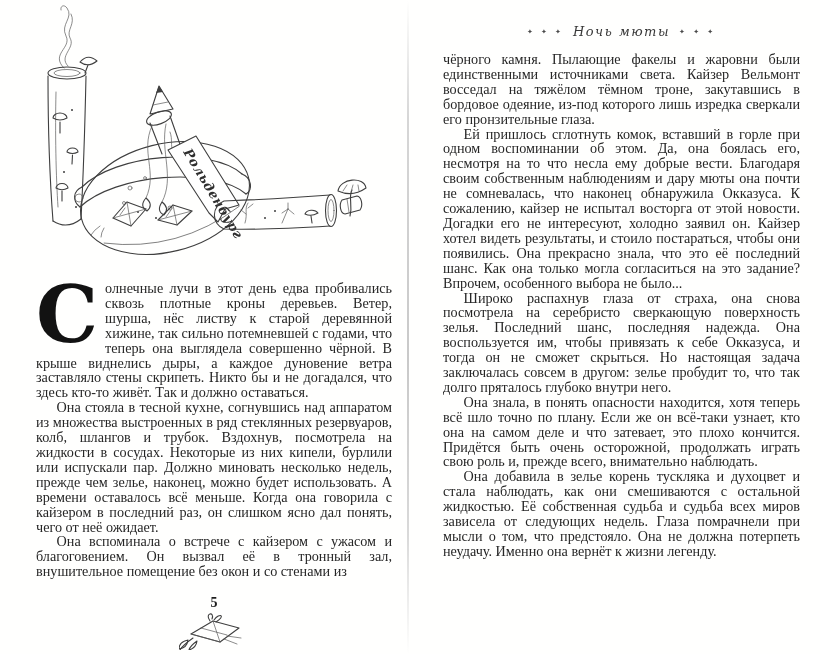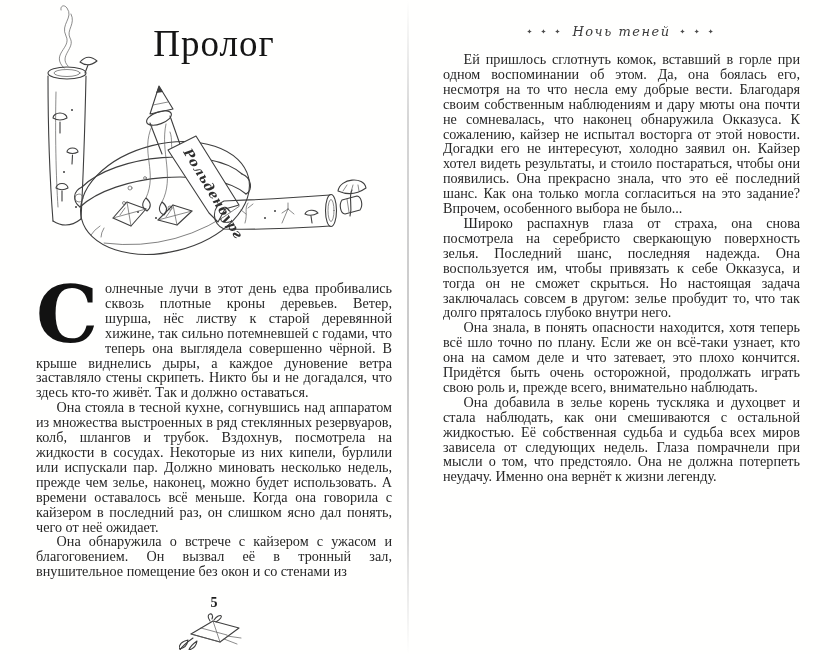--- a/index.html
+++ b/index.html
@@ -68,21 +68,20 @@
     font-size:13px;fill:#2e2e2e;letter-spacing:0.5px;
   }
 </style>
 </head>
 <body>
 
 <div class="spread">
   <div class="gutter-line"></div>
 
   <section class="page page-left">
-    <h1 class="chapter-title">Пролог</h1>
 
     <div class="illus">
       <svg viewBox="0 0 350 268">
 
         <path class="sketch-thin" d="M44,66 C30,52 52,46 46,34 C40,22 54,16 47,6 C44,2 40,4 41,8"></path>
         <path class="sketch-thin" d="M48,64 C38,54 56,46 50,36 C46,28 56,22 51,12"></path>
 
         <path class="sketch" d="M60,60 q8,-9 17,-1 q-9,7 -17,1 Z"></path>
         <path class="sketch" d="M68,63 L65,71"></path>
 
@@ -156,21 +155,21 @@
         <path class="sketch-thin" d="M93,216 L126,207 M107,200 L111,224 M100,213 L105,206"></path>
         <polygon class="sketch" points="138,218 153,203 172,209 157,223"></polygon>
         <path class="sketch-thin" d="M138,218 L172,209 M153,203 L157,223 M146,215 L151,208"></path>
         <path class="sketch-thin" d="M80,224 q-6,4 -9,9 M84,226 q-3,5 -3,9"></path>
       </svg>
     </div>
 
     <div class="body-text body-left">
       <p><span class="dropcap">С</span><span>олнечные лучи в этот день едва пробивались сквозь плотные кроны деревьев. Ветер, шурша, нёс листву к старой деревянной хижине, так сильно потемневшей с годами, что теперь она выглядела совершенно чёрной. В крыше виднелись дыры, а каждое дуновение ветра заставляло стены скрипеть. Никто бы и не догадался, что здесь кто-то живёт. Так и должно оставаться.</span></p>
       <p class="indent">Она стояла в тесной кухне, согнувшись над аппаратом из множества выстроенных в ряд стеклянных резервуаров, колб, шлангов и трубок. Вздохнув, посмотрела на жидкости в сосудах. Некоторые из них кипели, бурлили или испускали пар. Должно миновать несколько недель, прежде чем зелье, наконец, можно будет использовать. А времени оставалось всё меньше. Когда она говорила с кайзером в последний раз, он слишком ясно дал понять, чего от неё ожидает.</p>
-      <p class="indent">Она обнаружила о встрече с кайзером с ужасом и благоговением. Он вызвал её в тронный зал, внушительное помещение без окон и со стенами из</p>
+      <p class="indent">Она вспоминала о встрече с кайзером с ужасом и благоговением. Он вызвал её в тронный зал, внушительное помещение без окон и со стенами из</p>
     </div>
 
     <div class="page-number">5</div>
 
     <div class="footer-ornament">
       <svg width="70" height="40" viewBox="0 0 70 40">
         <polygon class="sketch" points="12,24 34,11 60,18 41,32"></polygon>
         <path class="sketch-thin" d="M12,24 L41,32 M34,11 L41,32 M22,18 L48,25"></path>
         <path class="sketch" d="M31,11 C25,3 36,1 33,9"></path>
         <path class="sketch" d="M35,10 C41,2 47,6 37,12"></path>
@@ -178,24 +177,25 @@
         <path class="sketch" d="M9,30 q-9,2 -9,9 q8,-1 9,-9 Z"></path>
         <path class="sketch" d="M18,31 q-7,5 -8,9 q7,-2 8,-9 Z"></path>
         <path class="sketch-thin" d="M45,29 L58,34 M48,26 L62,28"></path>
       </svg>
     </div>
   </section>
 
   <section class="page page-right">
     <div class="running-head">
       <span class="rh-orn">✦ ✦ ✦</span>
-      <span class="rh-title">Ночь теней</span>
+      <span class="rh-title">Ночь мюты</span>
       <span class="rh-orn">✦ ✦ ✦</span>
     </div>
 
     <div class="body-text body-right">
+      <p>чёрного камня. Пылающие факелы и жаровни были единственными источниками света. Кайзер Вельмонт восседал на тяжёлом тёмном троне, закутавшись в бордовое одеяние, из-под которого лишь изредка сверкали его пронзительные глаза.</p>
       <p class="indent">Ей пришлось сглотнуть комок, вставший в горле при одном воспоминании об этом. Да, она боялась его, несмотря на то что несла ему добрые вести. Благодаря своим собственным наблюдениям и дару мюты она почти не сомневалась, что наконец обнаружила Окказуса. К сожалению, кайзер не испытал восторга от этой новости. Догадки его не интересуют, холодно заявил он. Кайзер хотел видеть результаты, и стоило постараться, чтобы они появились. Она прекрасно знала, что это её последний шанс. Как она только могла согласиться на это задание? Впрочем, особенного выбора не было...</p>
       <p class="indent">Широко распахнув глаза от страха, она снова посмотрела на серебристо сверкающую поверхность зелья. Последний шанс, последняя надежда. Она воспользуется им, чтобы привязать к себе Окказуса, и тогда он не сможет скрыться. Но настоящая задача заключалась совсем в другом: зелье пробудит то, что так долго пряталось глубоко внутри него.</p>
       <p class="indent">Она знала, в понять опасности находится, хотя теперь всё шло точно по плану. Если же он всё-таки узнает, кто она на самом деле и что затевает, это плохо кончится. Придётся быть очень осторожной, продолжать играть свою роль и, прежде всего, внимательно наблюдать.</p>
       <p class="indent">Она добавила в зелье корень тускляка и духоцвет и стала наблюдать, как они смешиваются с остальной жидкостью. Её собственная судьба и судьба всех миров зависела от следующих недель. Глаза помрачнели при мысли о том, что предстояло. Она не должна потерпеть неудачу. Именно она вернёт к жизни легенду.</p>
     </div>
   </section>
 </div>
 
 </body></html>

